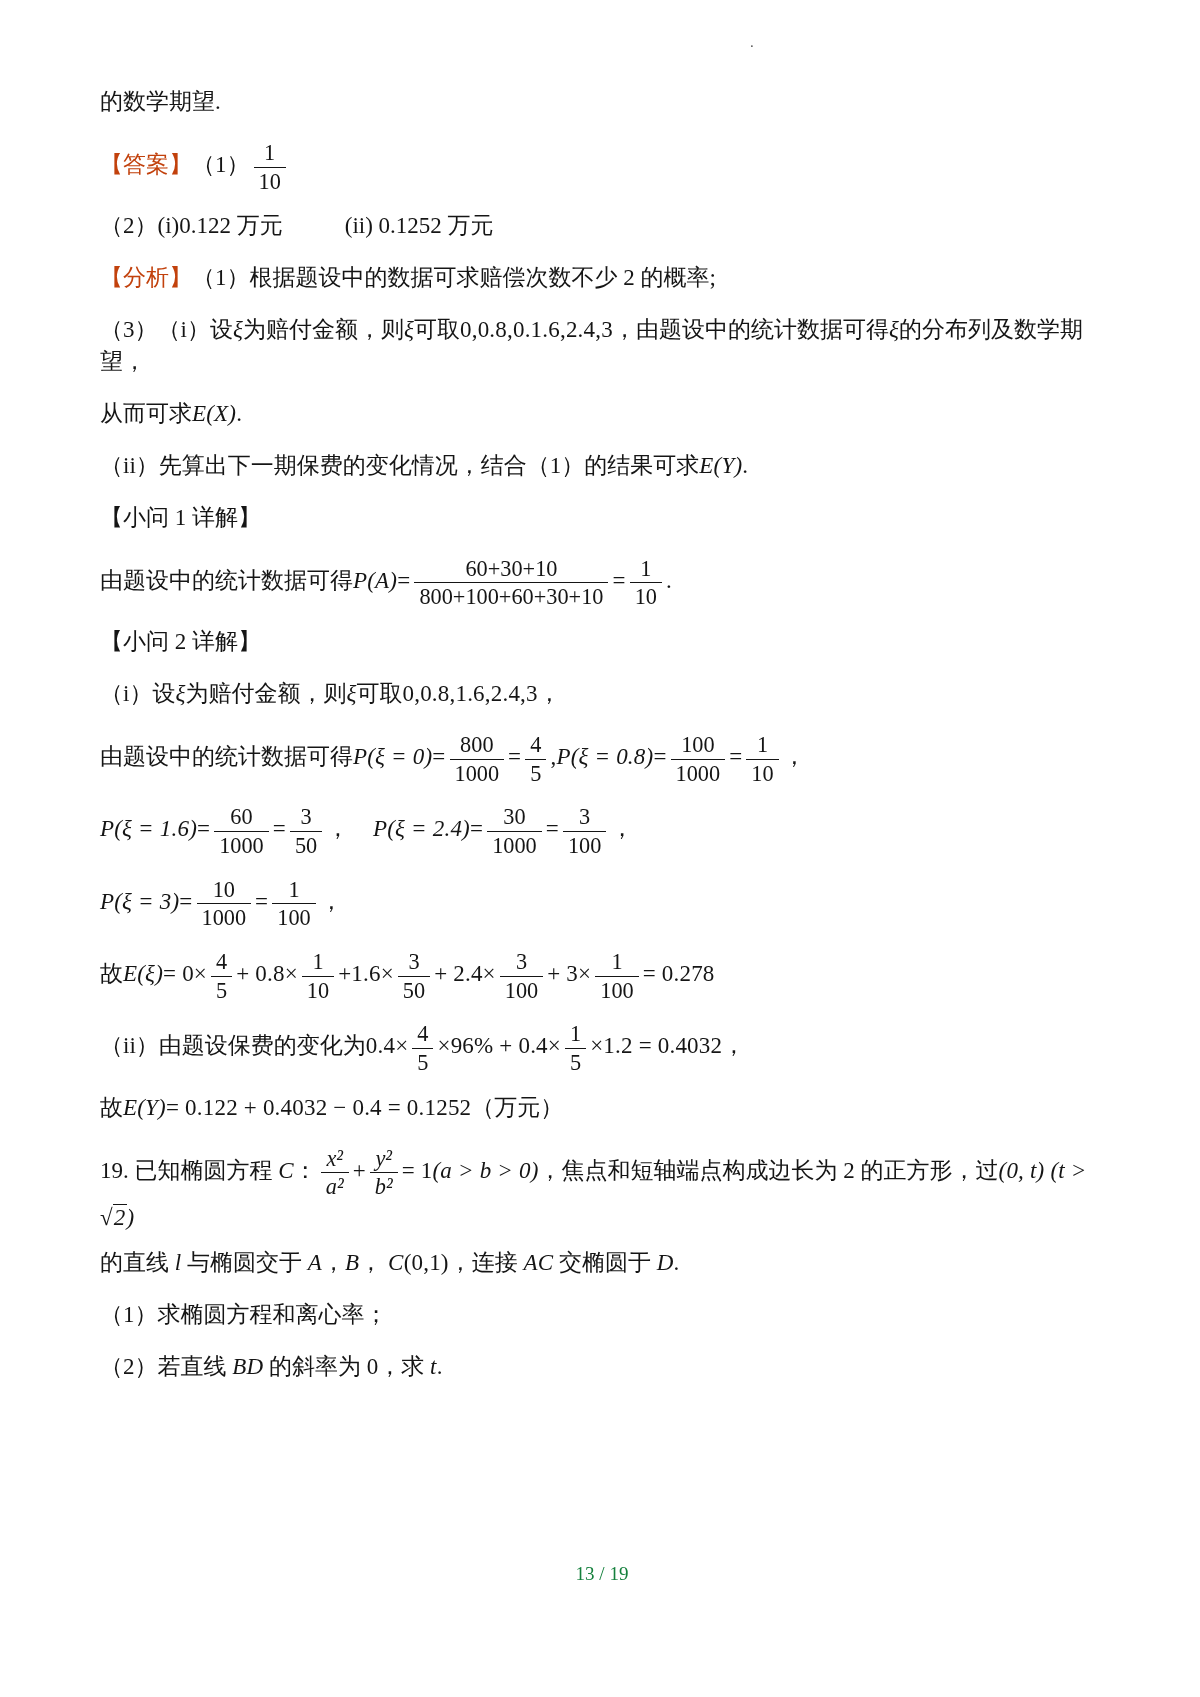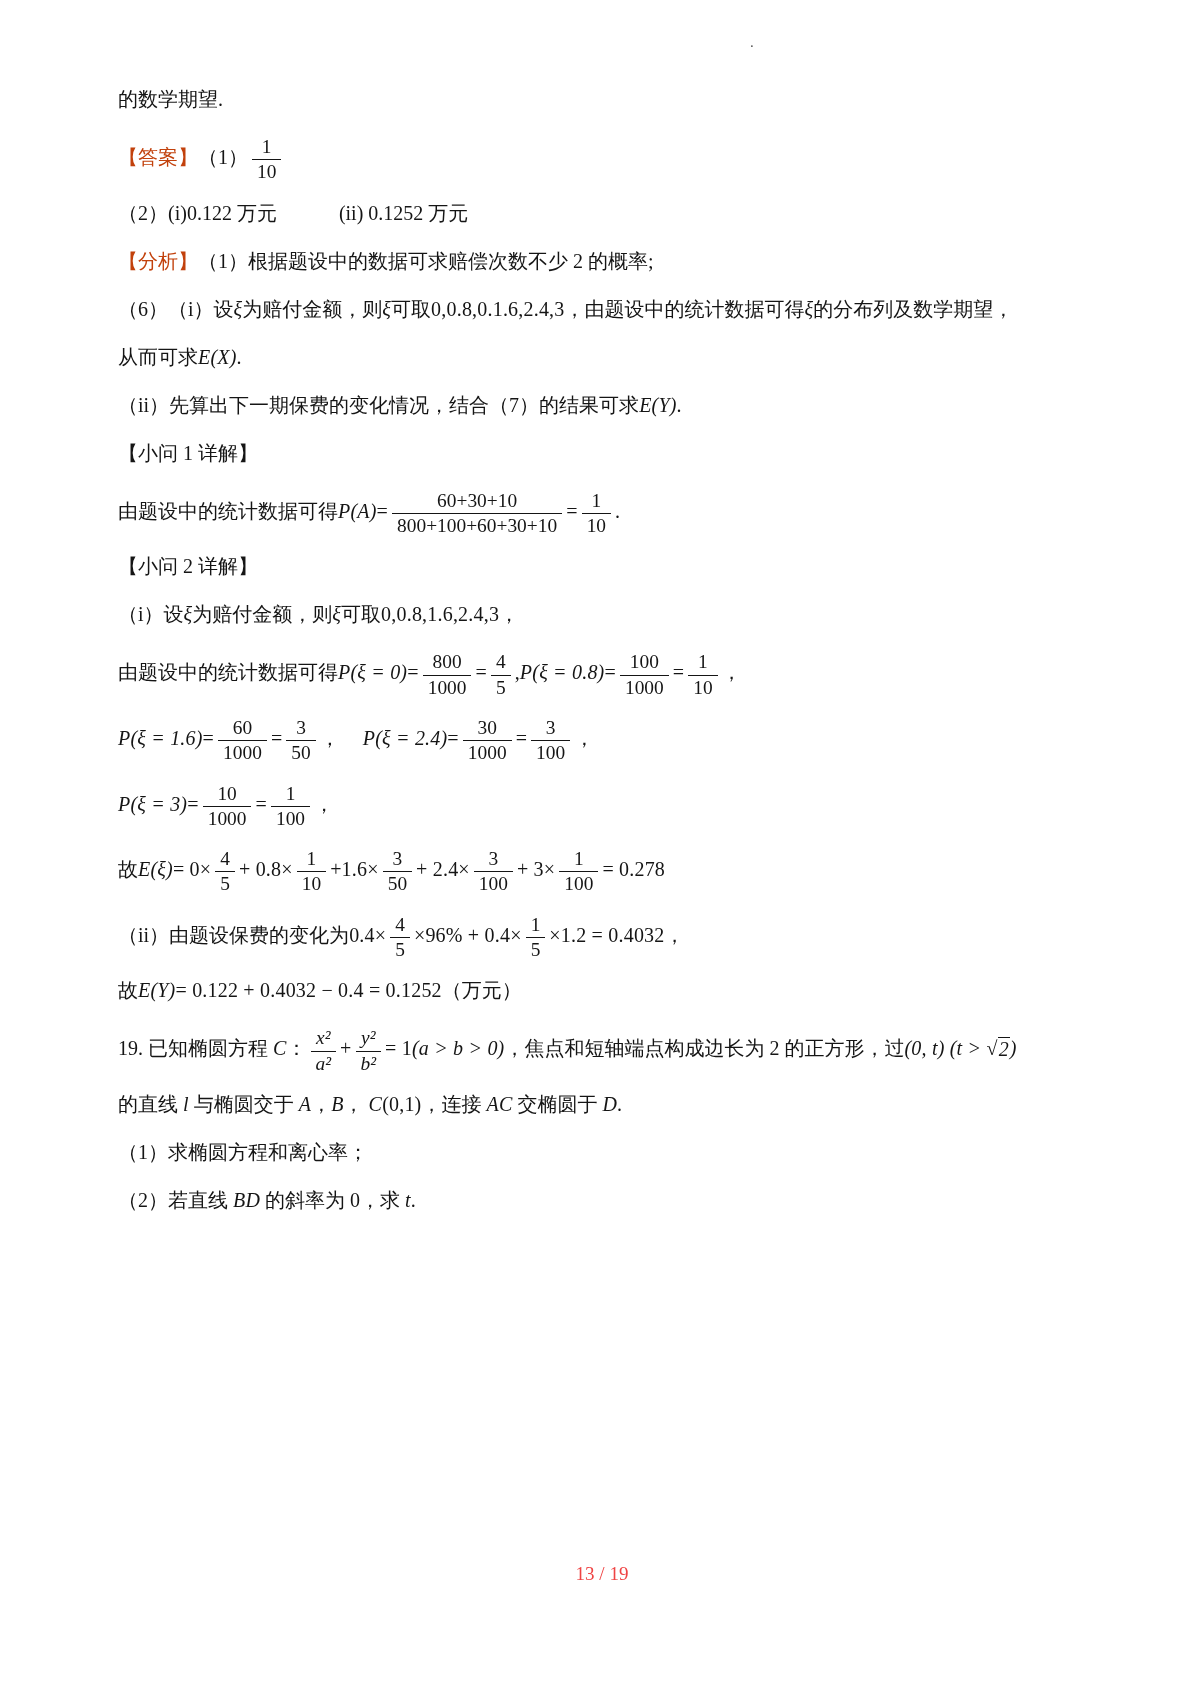--- a/index.html
+++ b/index.html
@@ -9,25 +9,24 @@
     background:#ffffff;
     font-family:"Liberation Serif","DejaVu Serif",serif;
     color:#151515;
     overflow:hidden;
   }
   #content{
     position:absolute;
     left:100px;top:86px;right:92px;
   }
   .line{
-    font-size:20px;
+    font-size:23px;
     line-height:1.35;
     margin-bottom:21px;
     white-space:normal;
-    margin-left:18px;
   }
   .line.f{ margin-bottom:14px; }
   .t,.r{ font-style:normal; }
   .m{ font-style:italic; }
   .m,.r{ font-family:"Liberation Serif","DejaVu Serif",serif; letter-spacing:0.2px;}
   .b{ color:#c2410c; }
   .frac{
     display:inline-block;
     vertical-align:middle;
     text-align:center;
@@ -35,40 +34,40 @@
     line-height:1.15;
     font-size:0.97em;
   }
   .frac .num{ display:block; padding:0 5px 1px; border-bottom:1.5px solid #151515; }
   .frac .den{ display:block; padding:1px 5px 0; }
   .frac.it{ font-style:italic; }
   .sq{ display:inline; }
   .ol{ border-top:1.5px solid currentColor; padding:0 1px; }
   #footer{
     position:absolute; left:4px; right:0; top:1563px;
-    text-align:center; font-size:19px; color:#ef4444;
+    text-align:center; font-size:19px; color:#15803d;
   }
   #topdot{
     position:absolute; left:750px; top:34px;
     font-size:15px; color:#555;
   }
 </style>
 </head>
 <body>
 
 <div id="page">
   <span id="topdot">.</span>
   <div id="content">
       <div class="line "><span class="t">的数学期望.</span></div>
       <div class="line f"><span class="b">【答案】</span><span class="t">（1）</span><span class="frac"><span class="num">1</span><span class="den">10</span></span></div>
       <div class="line "><span class="t">（2）(i)0.122 万元</span><span style="display: inline-block; width: 62px;"></span><span class="t">(ii) 0.1252 万元</span></div>
       <div class="line "><span class="b">【分析】</span><span class="t">（1）根据题设中的数据可求赔偿次数不少 2 的概率;</span></div>
-      <div class="line "><span class="t">（6）（i）设</span><span class="m">ξ</span><span class="t">为赔付金额，则</span><span class="m">ξ</span><span class="t">可取</span><span class="r">0,0.8,0.1.6,2.4,3</span><span class="t">，由题设中的统计数据可得</span><span class="m">ξ</span><span class="t">的分布列及数学期望，</span></div>
+      <div class="line "><span class="t">（3）（i）设</span><span class="m">ξ</span><span class="t">为赔付金额，则</span><span class="m">ξ</span><span class="t">可取</span><span class="r">0,0.8,0.1.6,2.4,3</span><span class="t">，由题设中的统计数据可得</span><span class="m">ξ</span><span class="t">的分布列及数学期望，</span></div>
       <div class="line "><span class="t">从而可求</span><span class="m">E(X)</span><span class="r">.</span></div>
-      <div class="line "><span class="t">（ii）先算出下一期保费的变化情况，结合（7）的结果可求</span><span class="m">E(Y)</span><span class="r">.</span></div>
+      <div class="line "><span class="t">（ii）先算出下一期保费的变化情况，结合（1）的结果可求</span><span class="m">E(Y)</span><span class="r">.</span></div>
       <div class="line "><span class="t">【小问 1 详解】</span></div>
       <div class="line f"><span class="t">由题设中的统计数据可得</span><span class="m">P(A)</span><span class="r">=</span><span class="frac"><span class="num">60+30+10</span><span class="den">800+100+60+30+10</span></span><span class="r">=</span><span class="frac"><span class="num">1</span><span class="den">10</span></span><span class="r">.</span></div>
       <div class="line "><span class="t">【小问 2 详解】</span></div>
       <div class="line "><span class="t">（i）设</span><span class="m">ξ</span><span class="t">为赔付金额，则</span><span class="m">ξ</span><span class="t">可取</span><span class="r">0,0.8,1.6,2.4,3</span><span class="t">，</span></div>
       <div class="line f"><span class="t">由题设中的统计数据可得</span><span class="m">P(ξ = 0)</span><span class="r">=</span><span class="frac"><span class="num">800</span><span class="den">1000</span></span><span class="r">=</span><span class="frac"><span class="num">4</span><span class="den">5</span></span><span class="r">,</span><span class="m">P(ξ = 0.8)</span><span class="r">=</span><span class="frac"><span class="num">100</span><span class="den">1000</span></span><span class="r">=</span><span class="frac"><span class="num">1</span><span class="den">10</span></span><span class="t">，</span></div>
       <div class="line f"><span class="m">P(ξ = 1.6)</span><span class="r">=</span><span class="frac"><span class="num">60</span><span class="den">1000</span></span><span class="r">=</span><span class="frac"><span class="num">3</span><span class="den">50</span></span><span class="t">， </span><span style="display: inline-block; width: 18px;"></span><span class="m">P(ξ = 2.4)</span><span class="r">=</span><span class="frac"><span class="num">30</span><span class="den">1000</span></span><span class="r">=</span><span class="frac"><span class="num">3</span><span class="den">100</span></span><span class="t">，</span></div>
       <div class="line f"><span class="m">P(ξ = 3)</span><span class="r">=</span><span class="frac"><span class="num">10</span><span class="den">1000</span></span><span class="r">=</span><span class="frac"><span class="num">1</span><span class="den">100</span></span><span class="t">，</span></div>
       <div class="line f"><span class="t">故</span><span class="m">E(ξ)</span><span class="r">= 0×</span><span class="frac"><span class="num">4</span><span class="den">5</span></span><span class="r">+ 0.8×</span><span class="frac"><span class="num">1</span><span class="den">10</span></span><span class="r">+1.6×</span><span class="frac"><span class="num">3</span><span class="den">50</span></span><span class="r">+ 2.4×</span><span class="frac"><span class="num">3</span><span class="den">100</span></span><span class="r">+ 3×</span><span class="frac"><span class="num">1</span><span class="den">100</span></span><span class="r">= 0.278</span></div>
       <div class="line f"><span class="t">（ii）由题设保费的变化为</span><span class="r">0.4×</span><span class="frac"><span class="num">4</span><span class="den">5</span></span><span class="r">×96% + 0.4×</span><span class="frac"><span class="num">1</span><span class="den">5</span></span><span class="r">×1.2 = 0.4032</span><span class="t">，</span></div>
       <div class="line "><span class="t">故</span><span class="m">E(Y)</span><span class="r">= 0.122 + 0.4032 − 0.4 = 0.1252</span><span class="t">（万元）</span></div>

